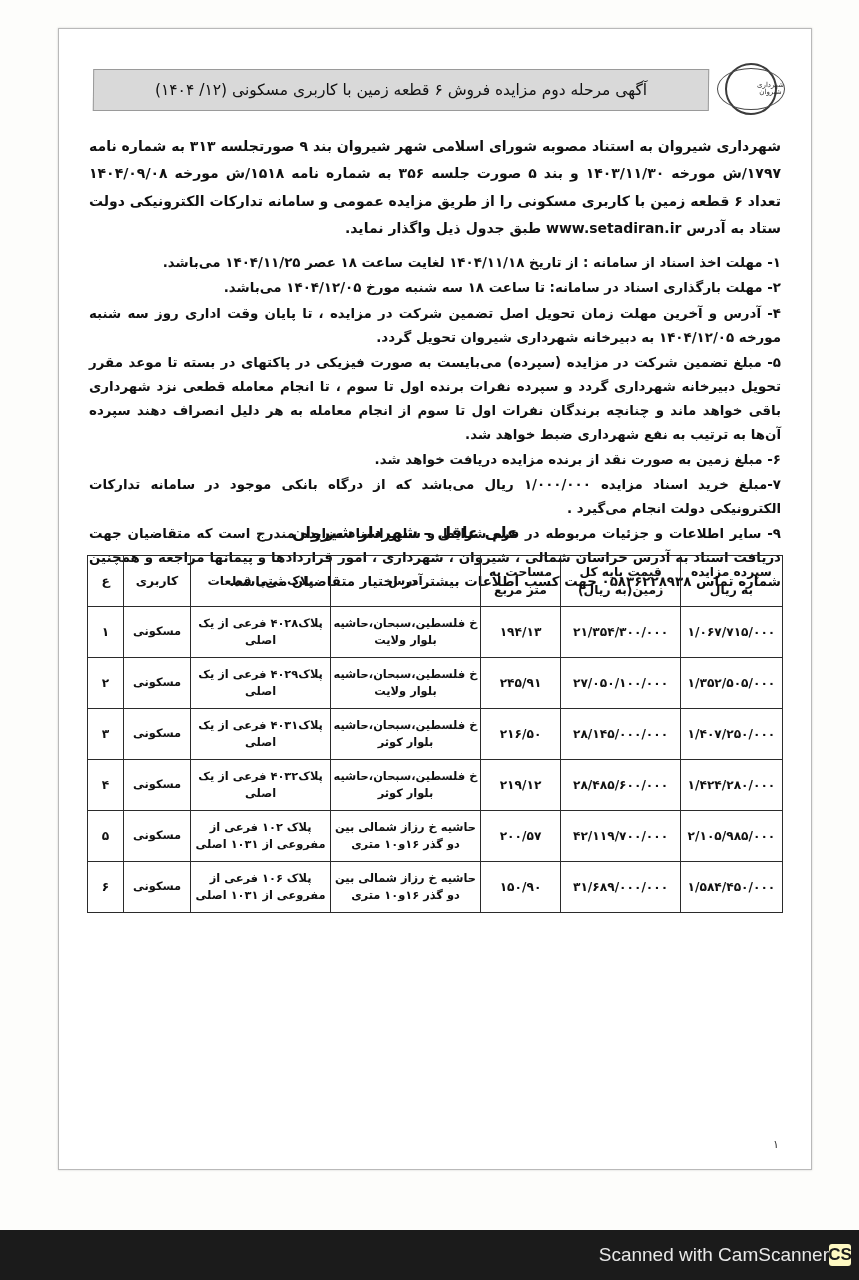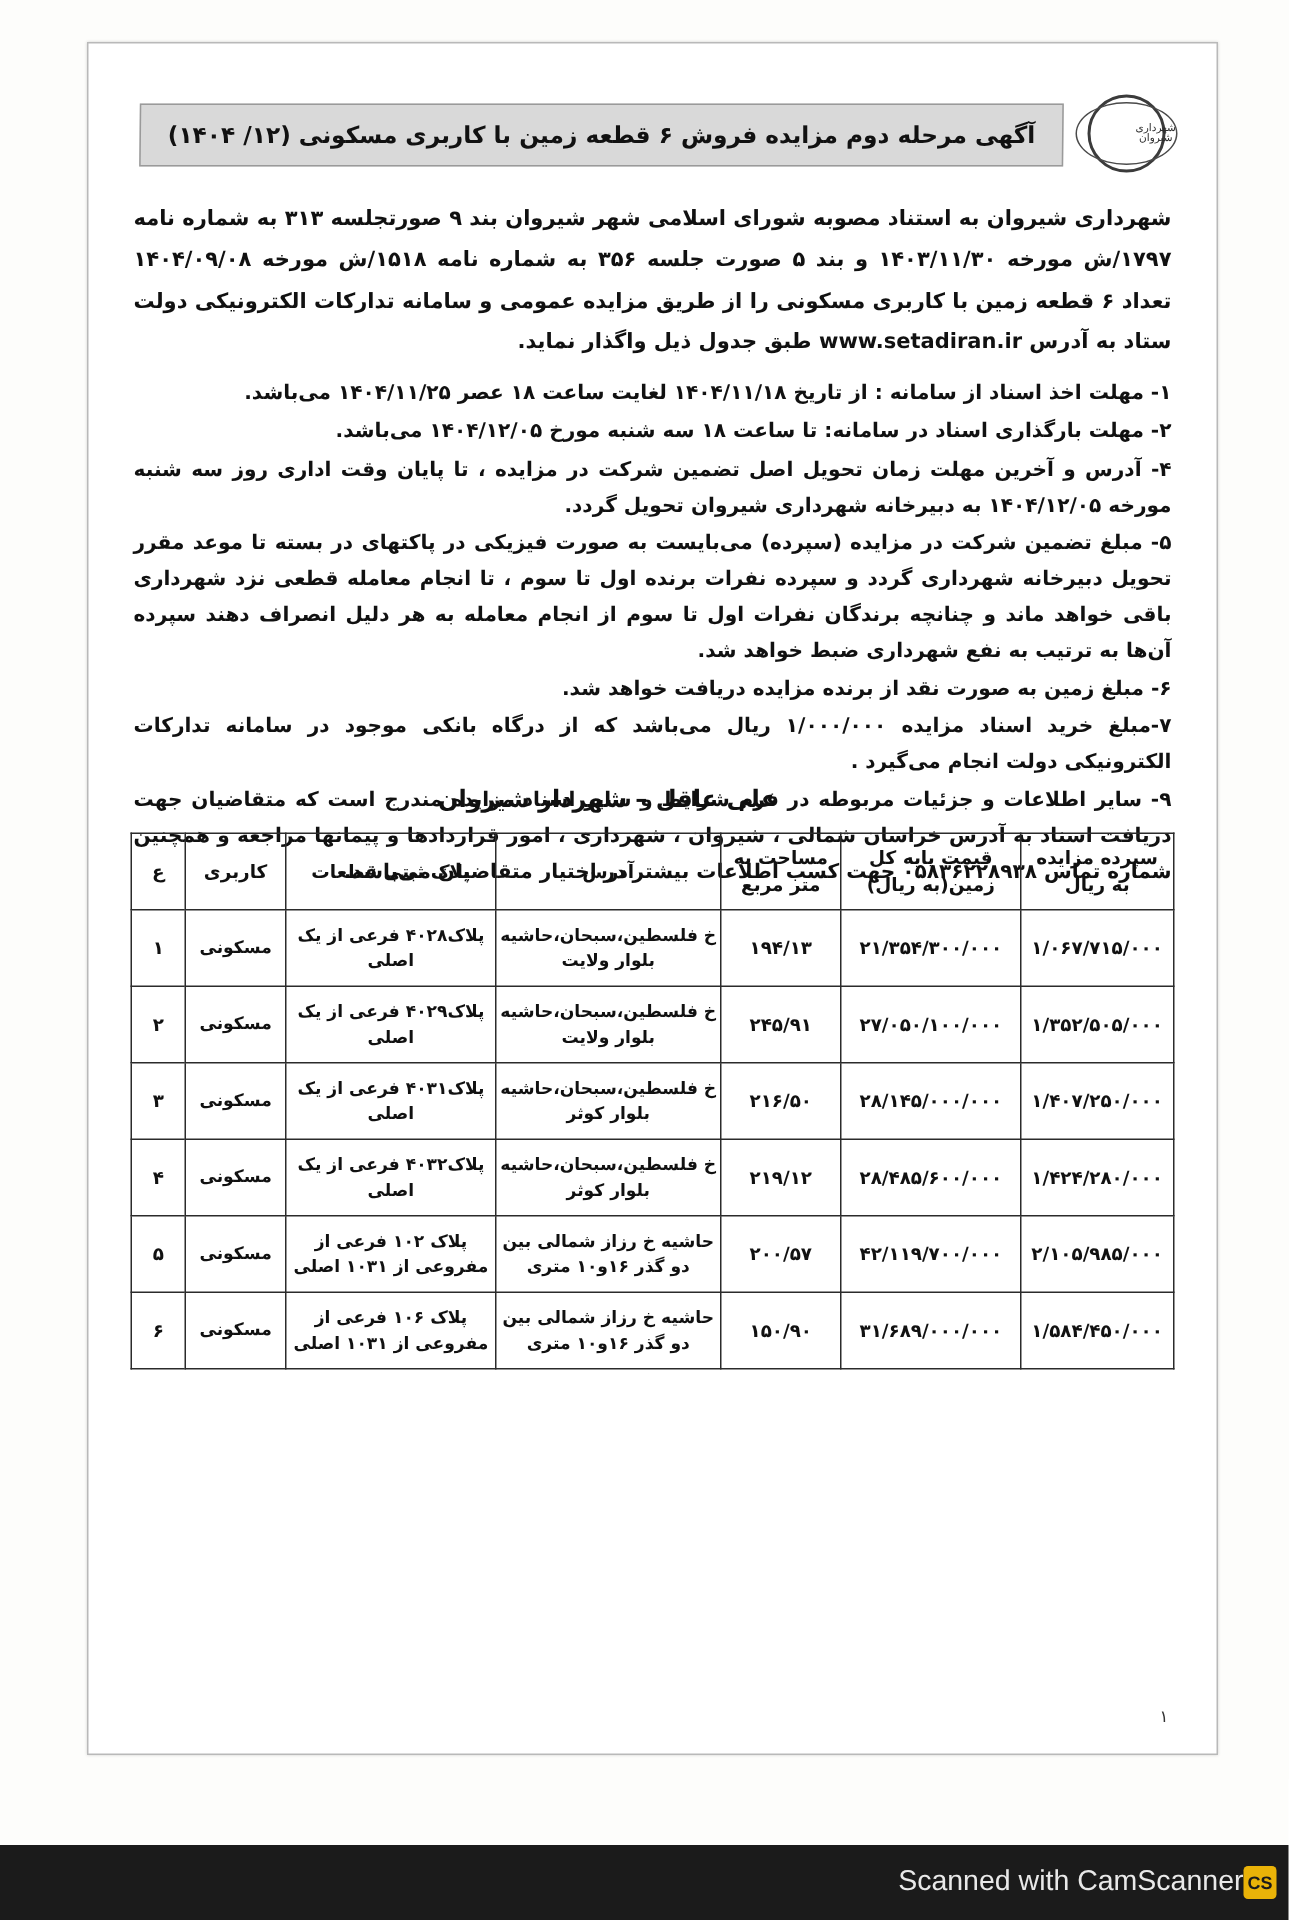--- a/index.html
+++ b/index.html
@@ -88,21 +88,21 @@
     border: 1px solid #9a9a9a;
     transform: skewX(-0.6deg);
   }
   .title-band .title-text {
     position: absolute;
     inset: 0;
     display: flex;
     align-items: center;
     justify-content: center;
     font-size: 15.5px;
-    font-weight: bold;
+    font-weight: normal;
     color: #111;
     letter-spacing: 0px;
     transform: skewX(0.6deg);
   }
 
   
   .intro {
     position: absolute;
     top: 94px;
     right: 20px;
@@ -217,23 +217,23 @@
     height: 50px;
     background: #1b1b1b;
     display: flex;
     align-items: center;
     padding-left: 10px;
     box-sizing: border-box;
   }
   .cs-logo {
     width: 22px;
     height: 22px;
-    background: #eab308;
+    background: #fef9c3;
     color: #1b1b1b;
-    font-size: 12px;
+    font-size: 17px;
     font-weight: bold;
     font-family: "Liberation Sans", sans-serif;
     display: flex;
     align-items: center;
     justify-content: center;
     border-radius: 3px;
     margin-right: 8px;
   }
   .cs-text {
     color: #e9e9e9;

